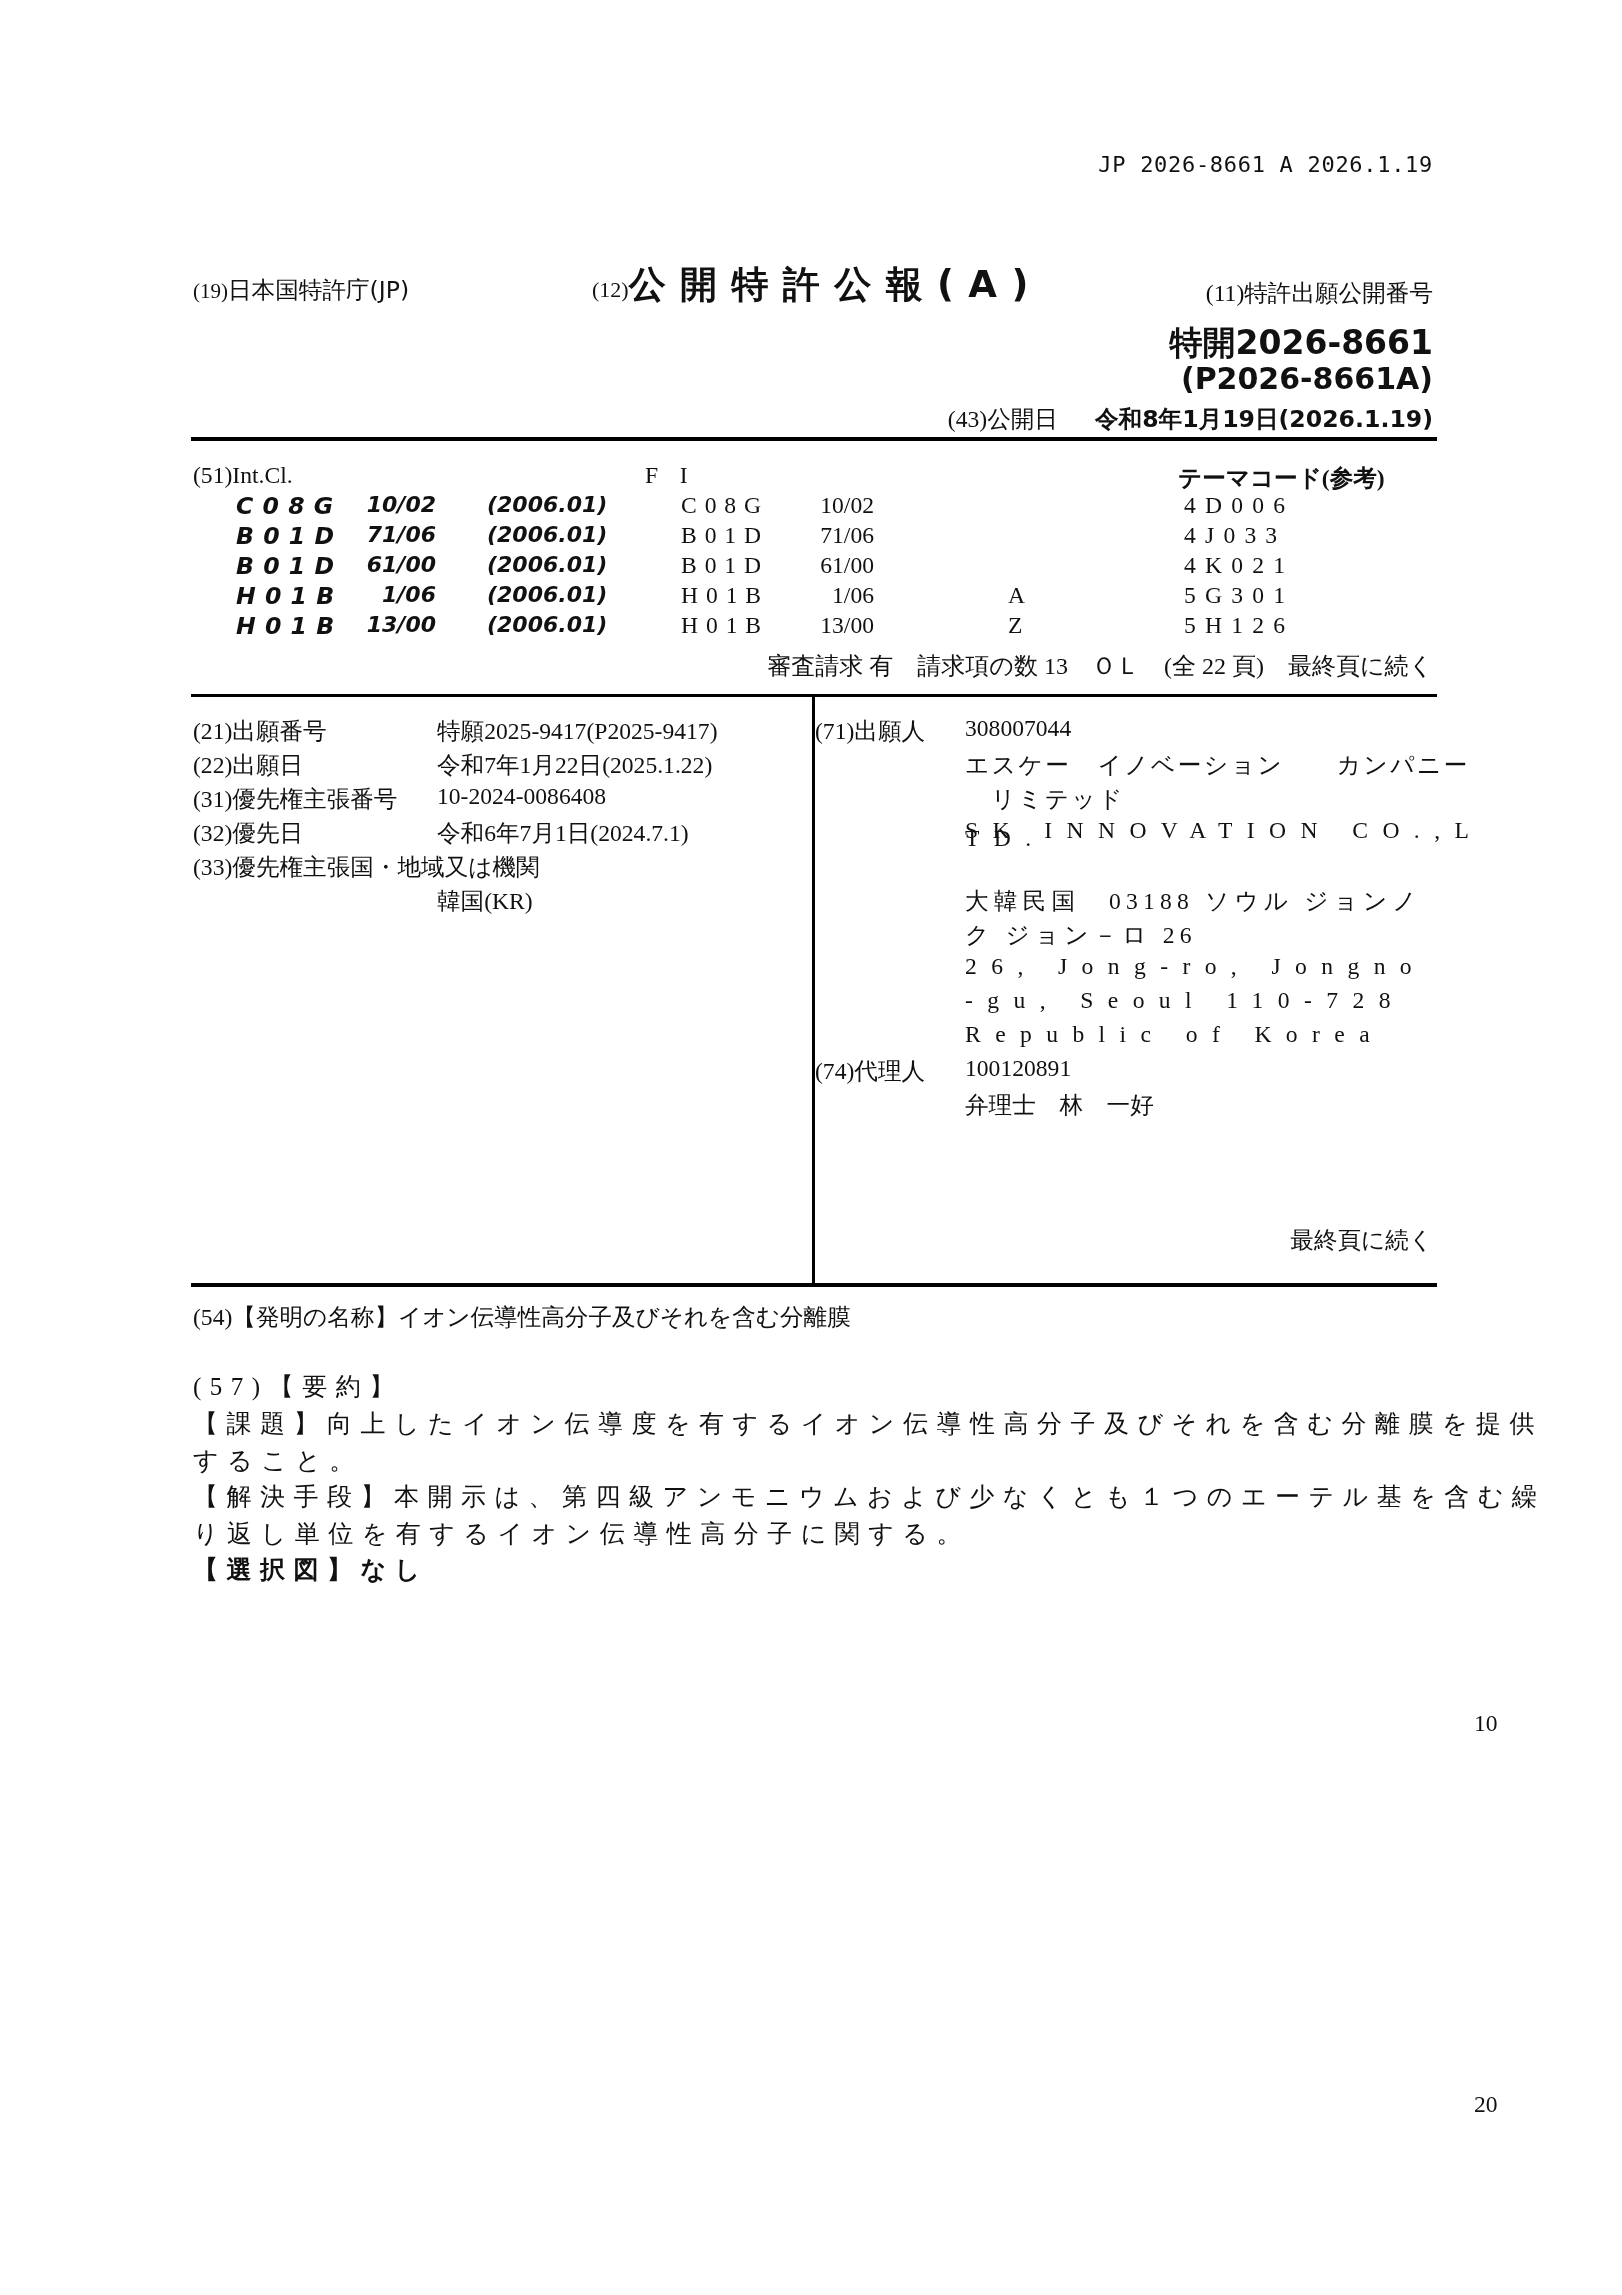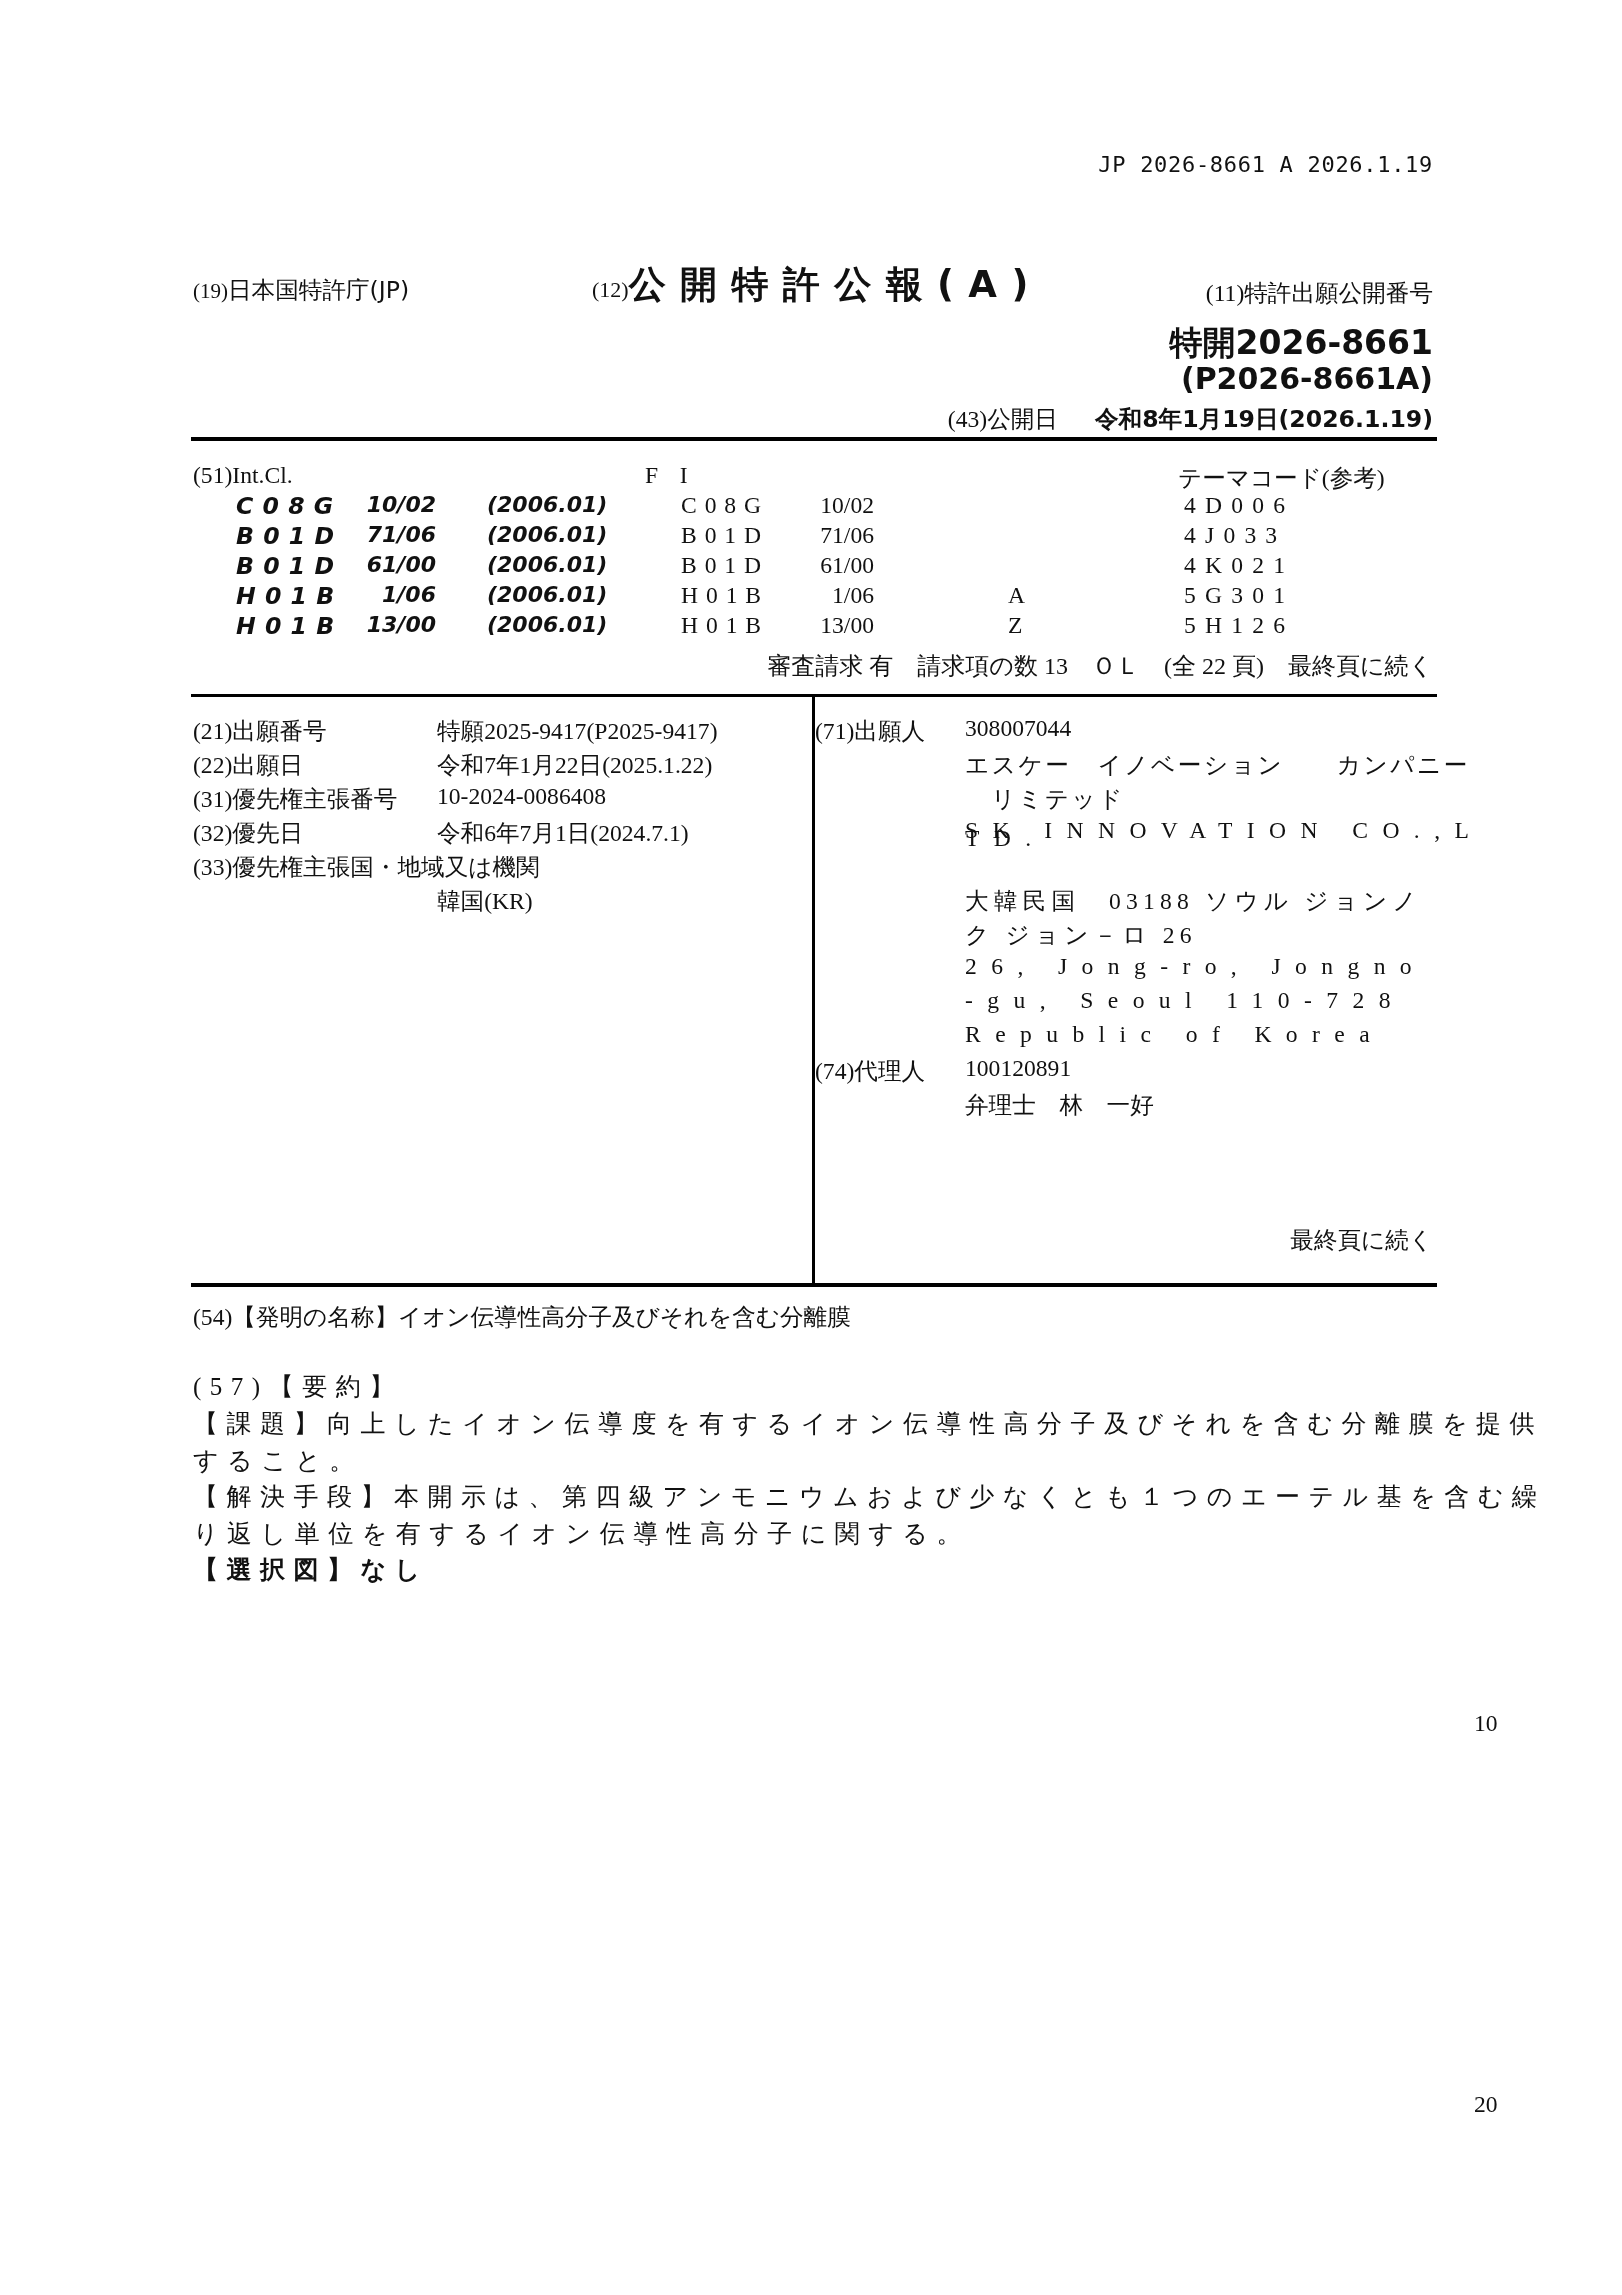--- a/index.html
+++ b/index.html
@@ -71,21 +71,21 @@
 <div class="abs gothic pubnum">特開2026-8661</div>
 <div class="abs gothic pubnum-p">(P2026-8661A)</div>
 <div class="abs pubdate">
   <span class="serif">(43)公開日</span><span class="val gothic">令和8年1月19日(2026.1.19)</span>
 </div>
 
 <div class="rule" style="left:191px; top:437px; width:1246px; height:3.9px;"></div>
 
 <div class="abs serif cls-head" style="left:193px;">(51)Int.Cl.</div>
 <div class="abs serif cls-head" style="left:645px; letter-spacing:7.9px;">F I</div>
-<div class="abs serif cls-head" style="left:1178px;">テーマコード(参考)</div>
+<div class="abs serif cls-head" style="left:1178px;font-weight:bold;">テーマコード(参考)</div>
 
 <div class="cls-row serif" style="top:492px;">
   <span class="ipc-code">C08G</span>
   <span class="ipc-grp">10/02</span>
   <span class="ipc-ver">(2006.01)</span>
   <span class="fi-code">C08G</span>
   <span class="fi-grp">10/02</span>
   <span class="fi-sfx"></span>
   <span class="theme">4D006</span>
 </div>

